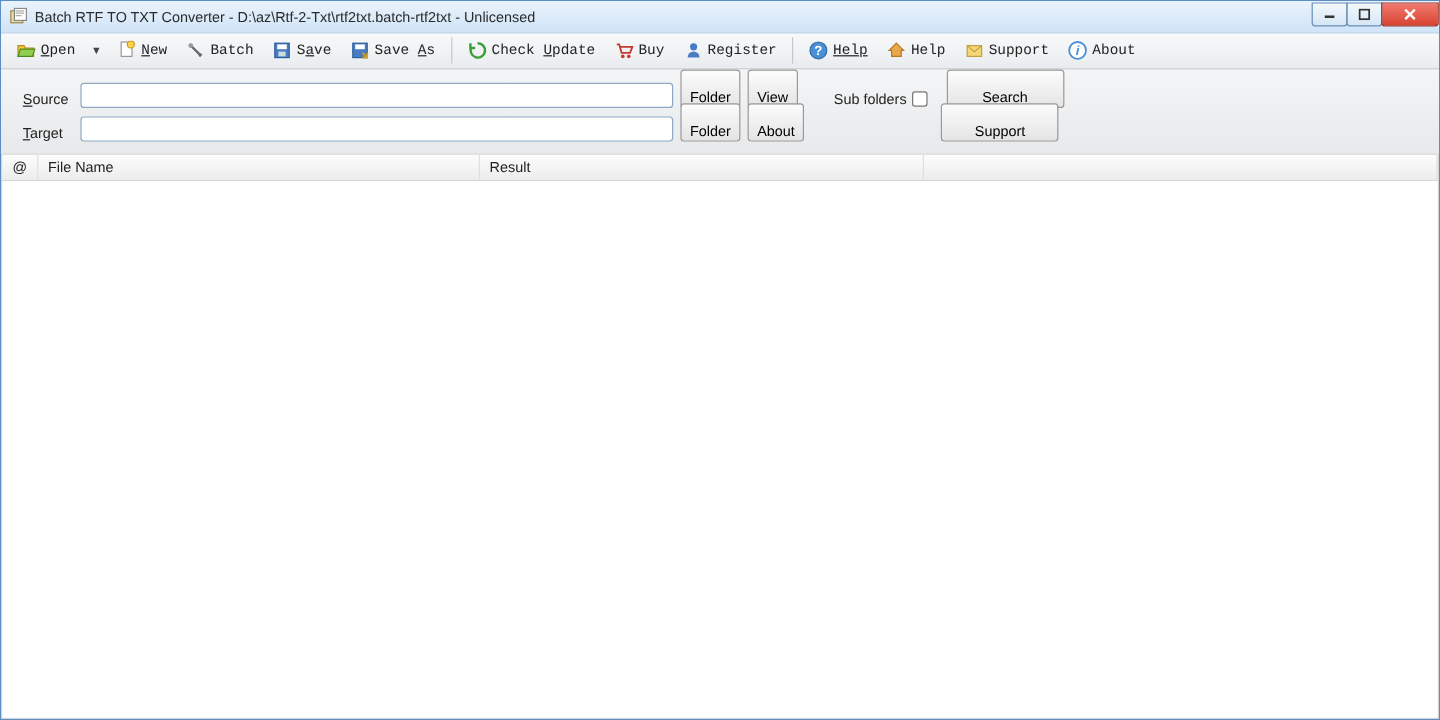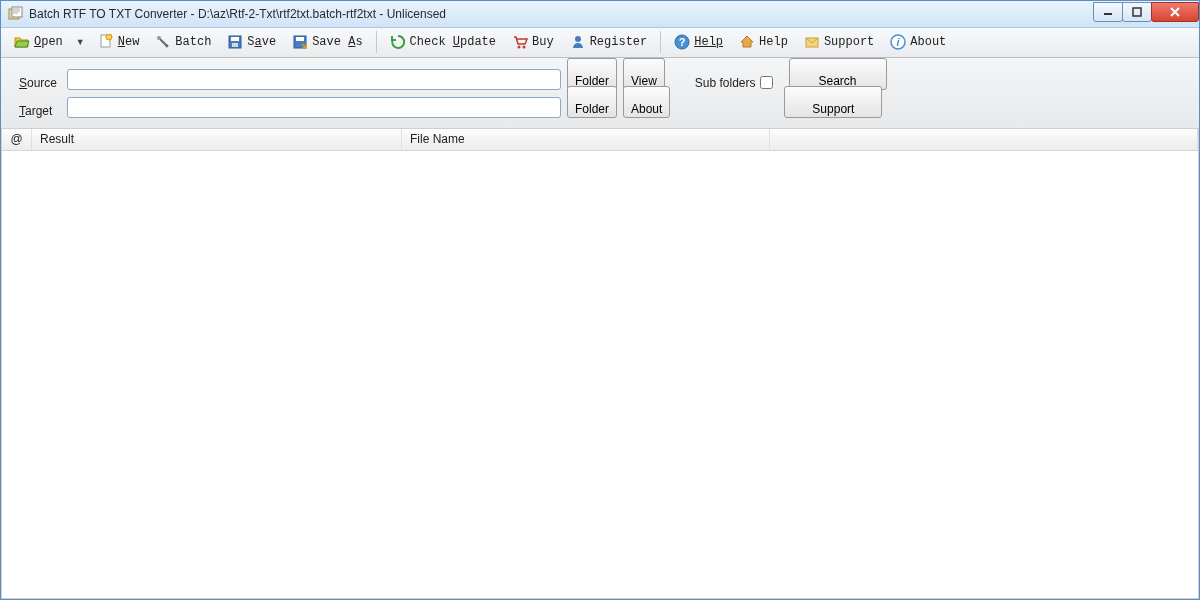--- a/index.html
+++ b/index.html
@@ -236,22 +236,22 @@
       <button class="sbtn">Folder</button>
       <button class="sbtn">About</button>
       <span style="flex:0 0 92px"></span>
       <button class="sbtn wide right-push">Support</button>
     </div>
   </div>
 
   <div class="content">
     <div class="grid-header">
       <div class="col col-at">@</div>
+      <div class="col col-file">File Name</div>
       <div class="col col-result">Result</div>
-      <div class="col col-file">File Name</div>
       <div class="col col-rest"></div>
     </div>
     <div class="grid-body"></div>
   </div>
 
   </div>
 
 </div>
 
 </body></html>

